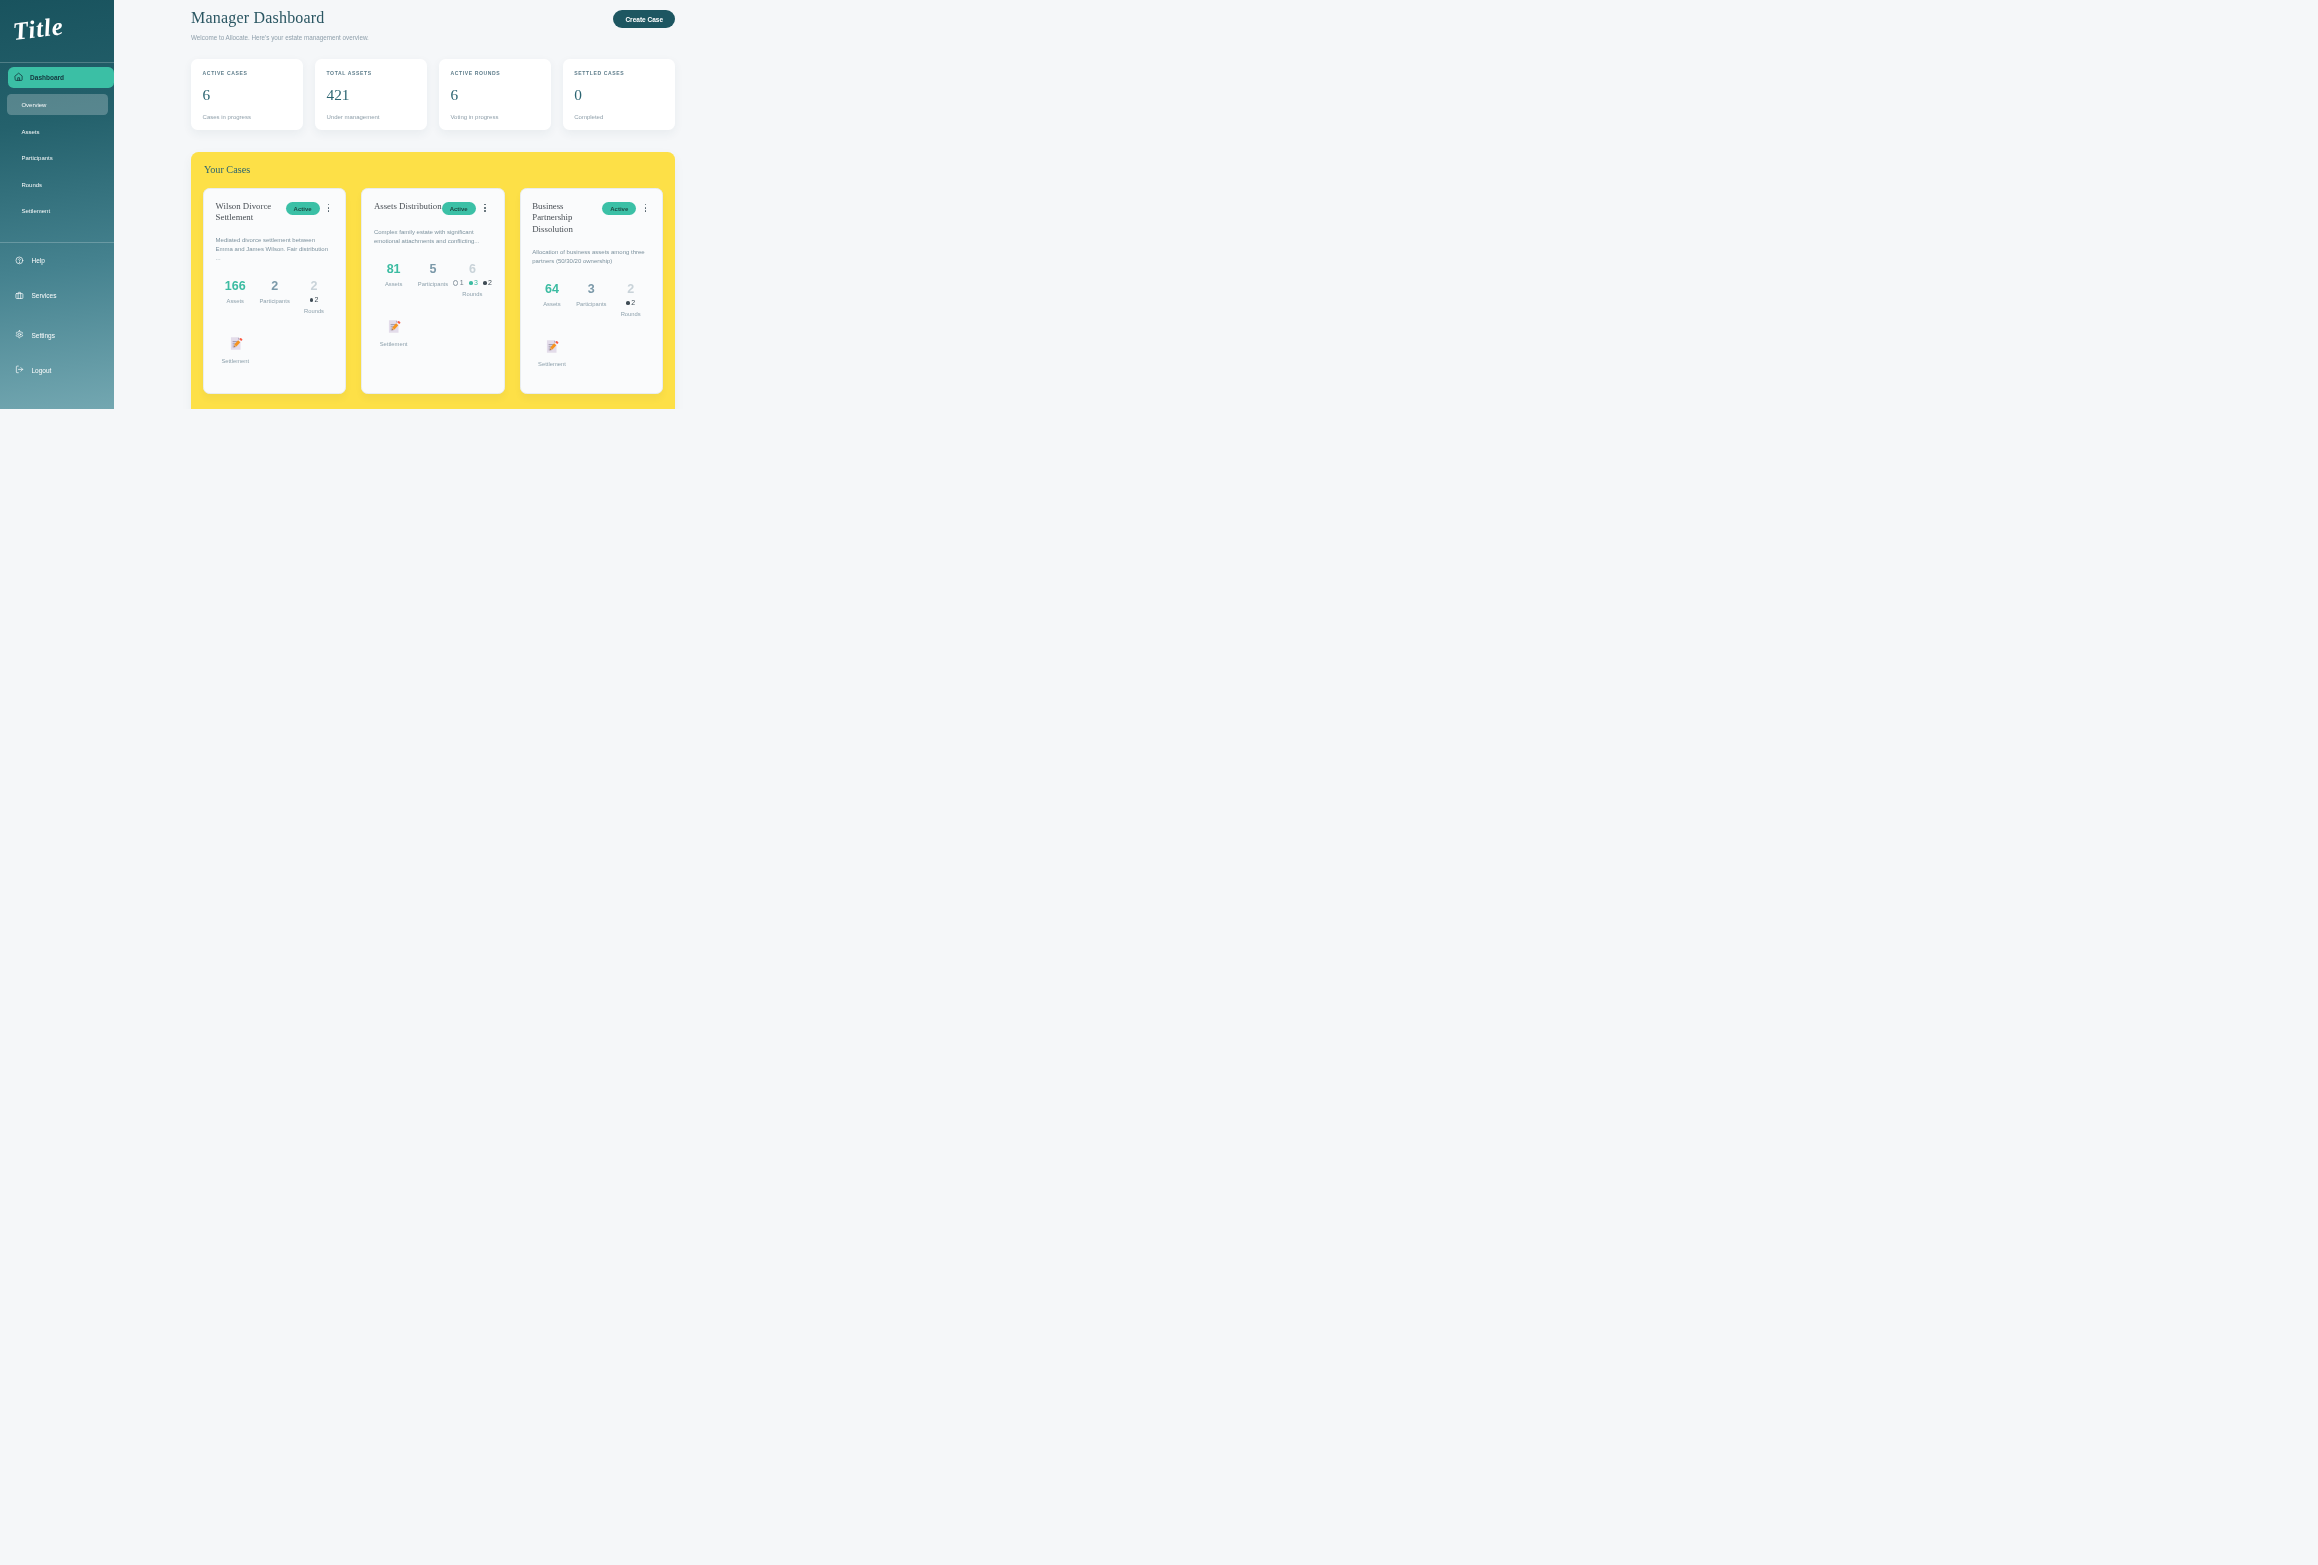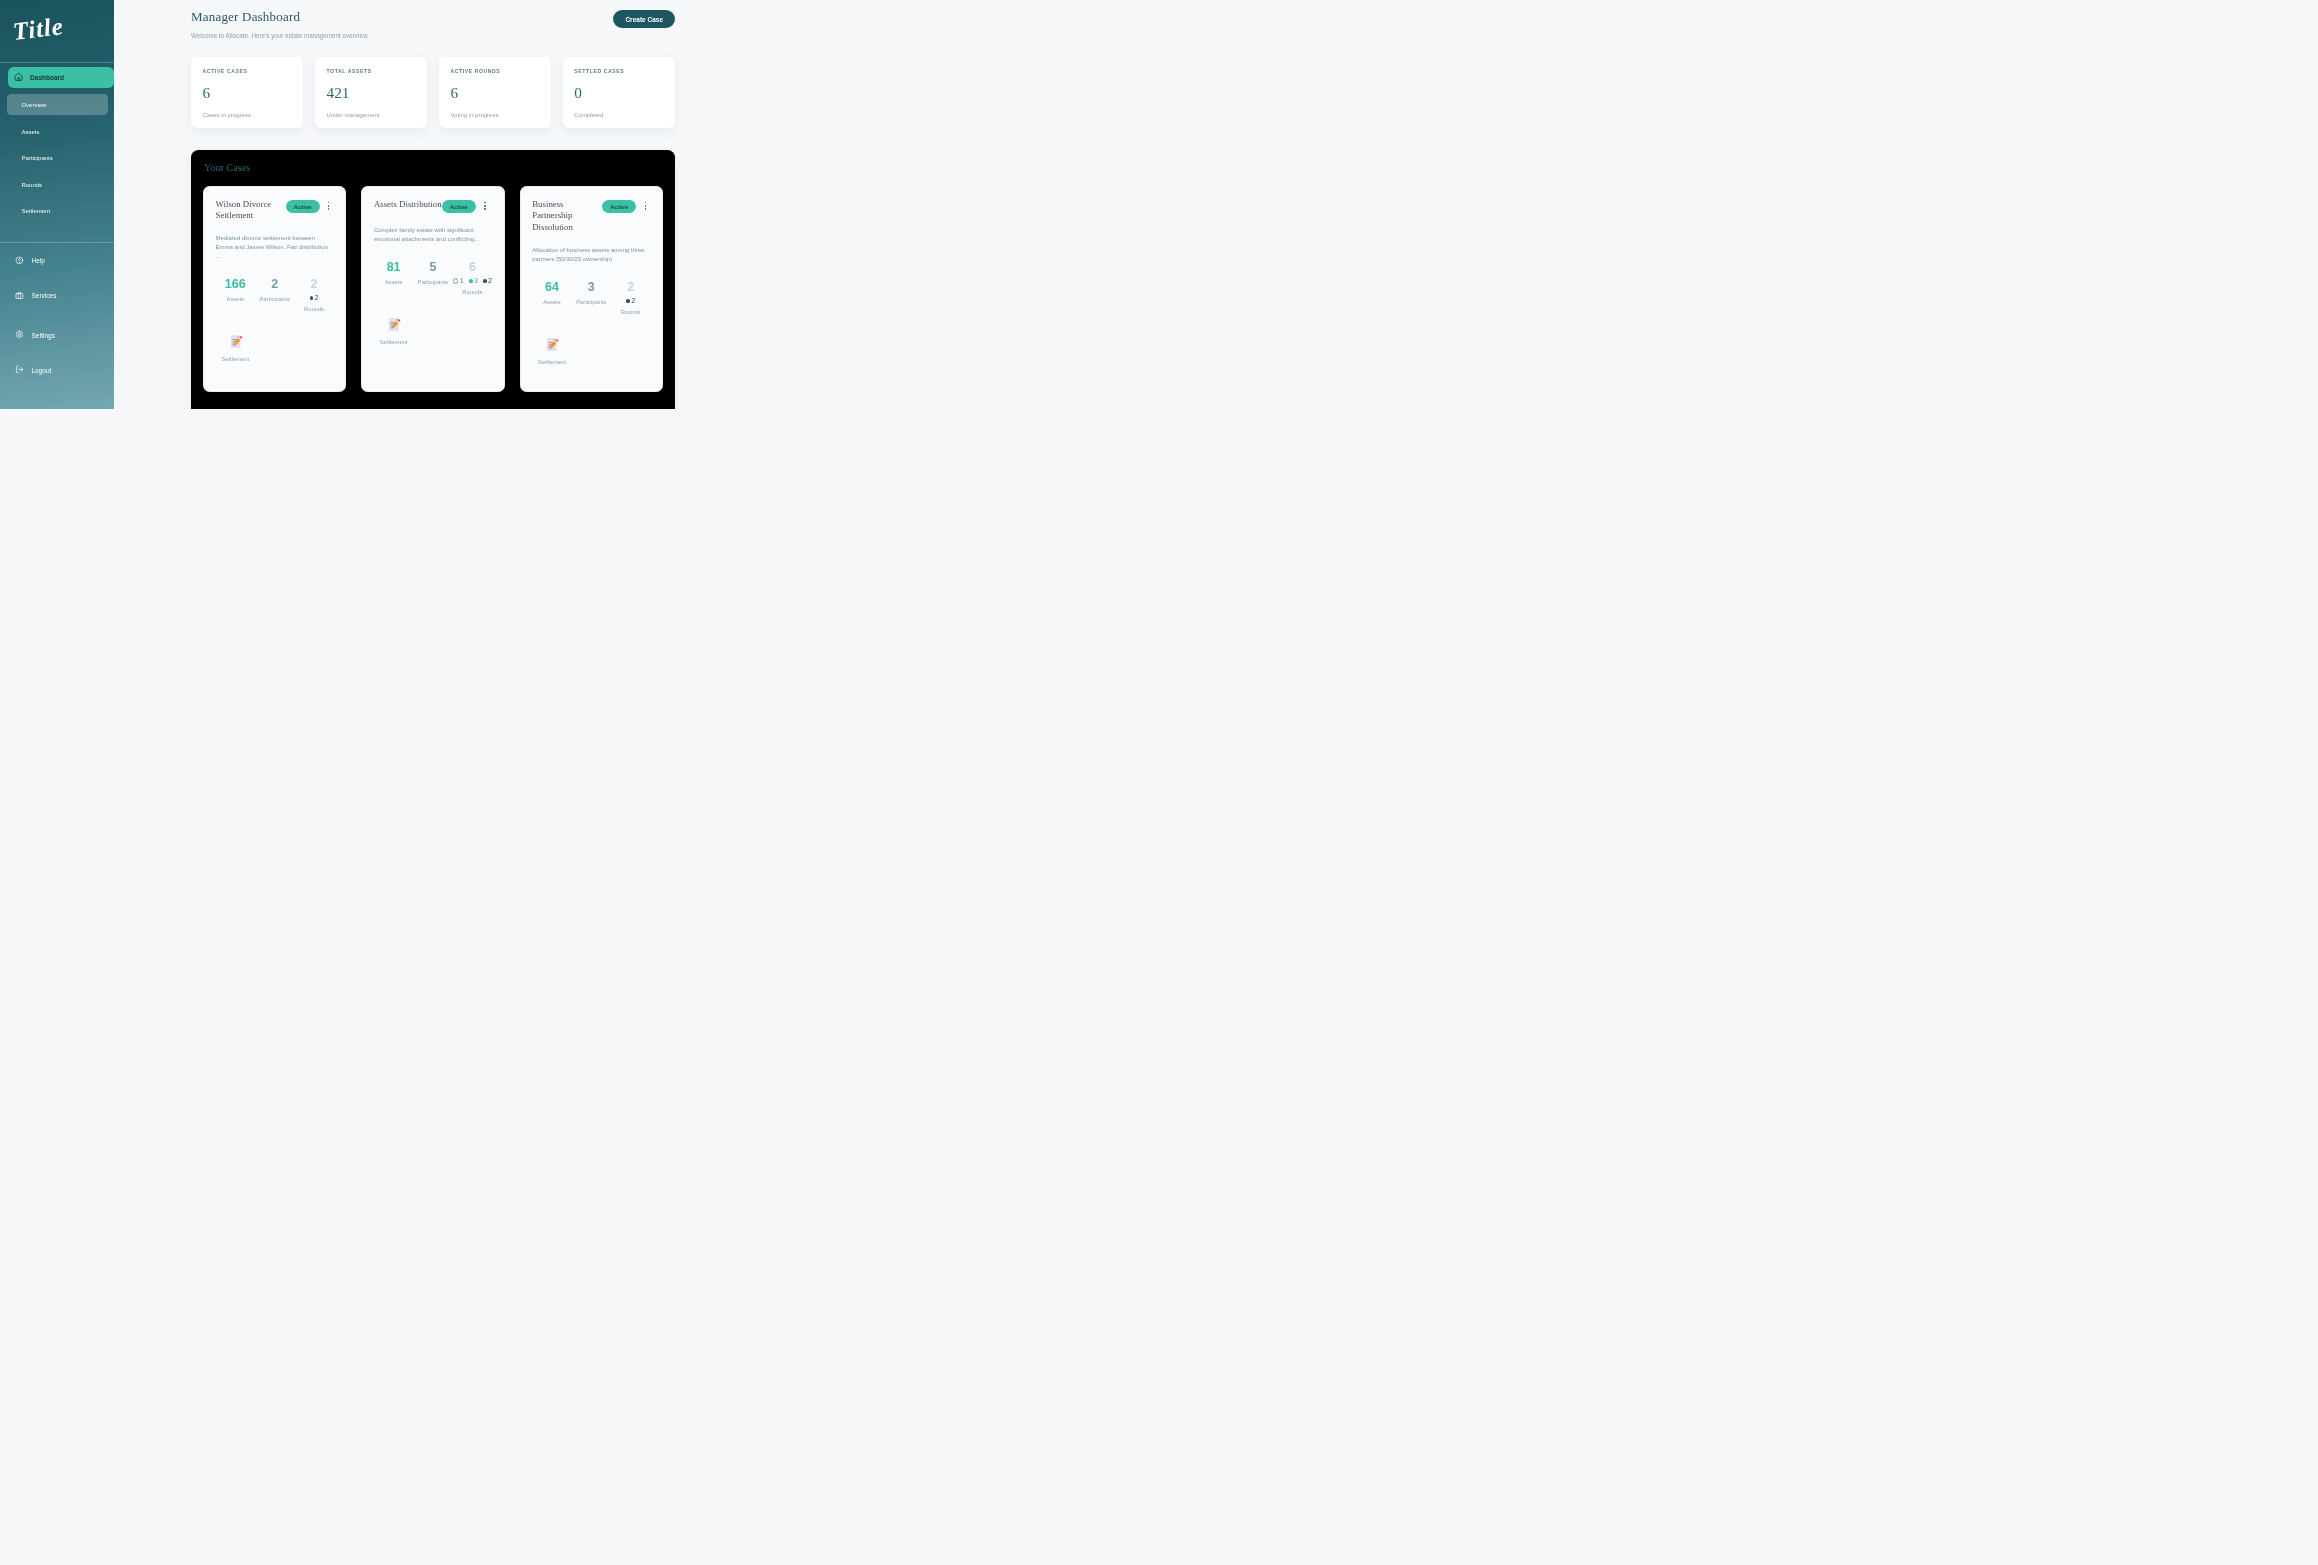--- a/index.html
+++ b/index.html
@@ -37,42 +37,42 @@
     cursor:pointer; height:14px;
   }
   .bnav + .bnav { margin-top:21px; }
   .bnav.settings { margin-top:25.5px; }
   .bnav svg { flex:0 0 auto; }
 
   
   .main { flex:1; padding:9.3px 52px 0 77px; overflow:hidden; }
   .header-row { display:flex; justify-content:space-between; align-items:flex-start; }
   .page-title {
-    font-family:"Liberation Serif", serif; font-size:13px; font-weight:normal;
+    font-family:"Liberation Serif", serif; font-size:16px; font-weight:normal;
     color:#2a5662; letter-spacing:0.2px;
   }
   .page-sub { margin-top:6.5px; font-size:6.3px; color:#8e9fab; }
   .create-btn {
     margin-top:0.5px; background:#1d5661; color:#ffffff; border:none; cursor:pointer;
     font-family:"Liberation Sans", sans-serif; font-size:6.5px; font-weight:bold;
     padding:0 12px; height:18.5px; border-radius:9.7px;
   }
 
   .stats-row { display:grid; grid-template-columns:repeat(4,1fr); gap:11.6px; margin-top:18.5px; }
   .stat-card {
     background:#ffffff; border-radius:6.5px; height:71px; padding:10.7px 11.6px;
     box-shadow:0 3.7px 9.3px rgba(30,70,85,0.06); display:flex; flex-direction:column;
     justify-content:space-between;
   }
   .stat-label { font-size:5.1px; font-weight:bold; letter-spacing:0.6px; color:#5e7d8b; }
   .stat-value { font-family:"Liberation Serif", serif; font-size:15.3px; color:#2b6471; line-height:1; }
   .stat-sub { font-size:6px; color:#90a0ab; }
 
   .cases-panel {
-    margin-top:21.3px; background:#000000; border-radius:7.4px; padding:12px;
+    margin-top:21.3px; background:#fde047; border-radius:7.4px; padding:12px;
     box-shadow:0 4.6px 11px rgba(30,70,85,0.05); height:325px;
   }
   .cases-title { font-family:"Liberation Serif", serif; font-weight:normal; font-size:10.2px; color:#2b6471; margin:0.9px 0 12.5px 0.9px; }
   .cards-grid { display:grid; grid-template-columns:repeat(3,1fr); gap:15px; }
   .case-card {
     background:#fafbfc; border:0.5px solid #e9edf0; border-radius:6.5px; min-height:206px;
     padding:11.6px 11.6px 9.3px; box-shadow:0 4.6px 7.4px rgba(31,61,76,0.04);
     display:flex; flex-direction:column;
   }
   .card-head { display:flex; justify-content:flex-start; align-items:flex-start; }

